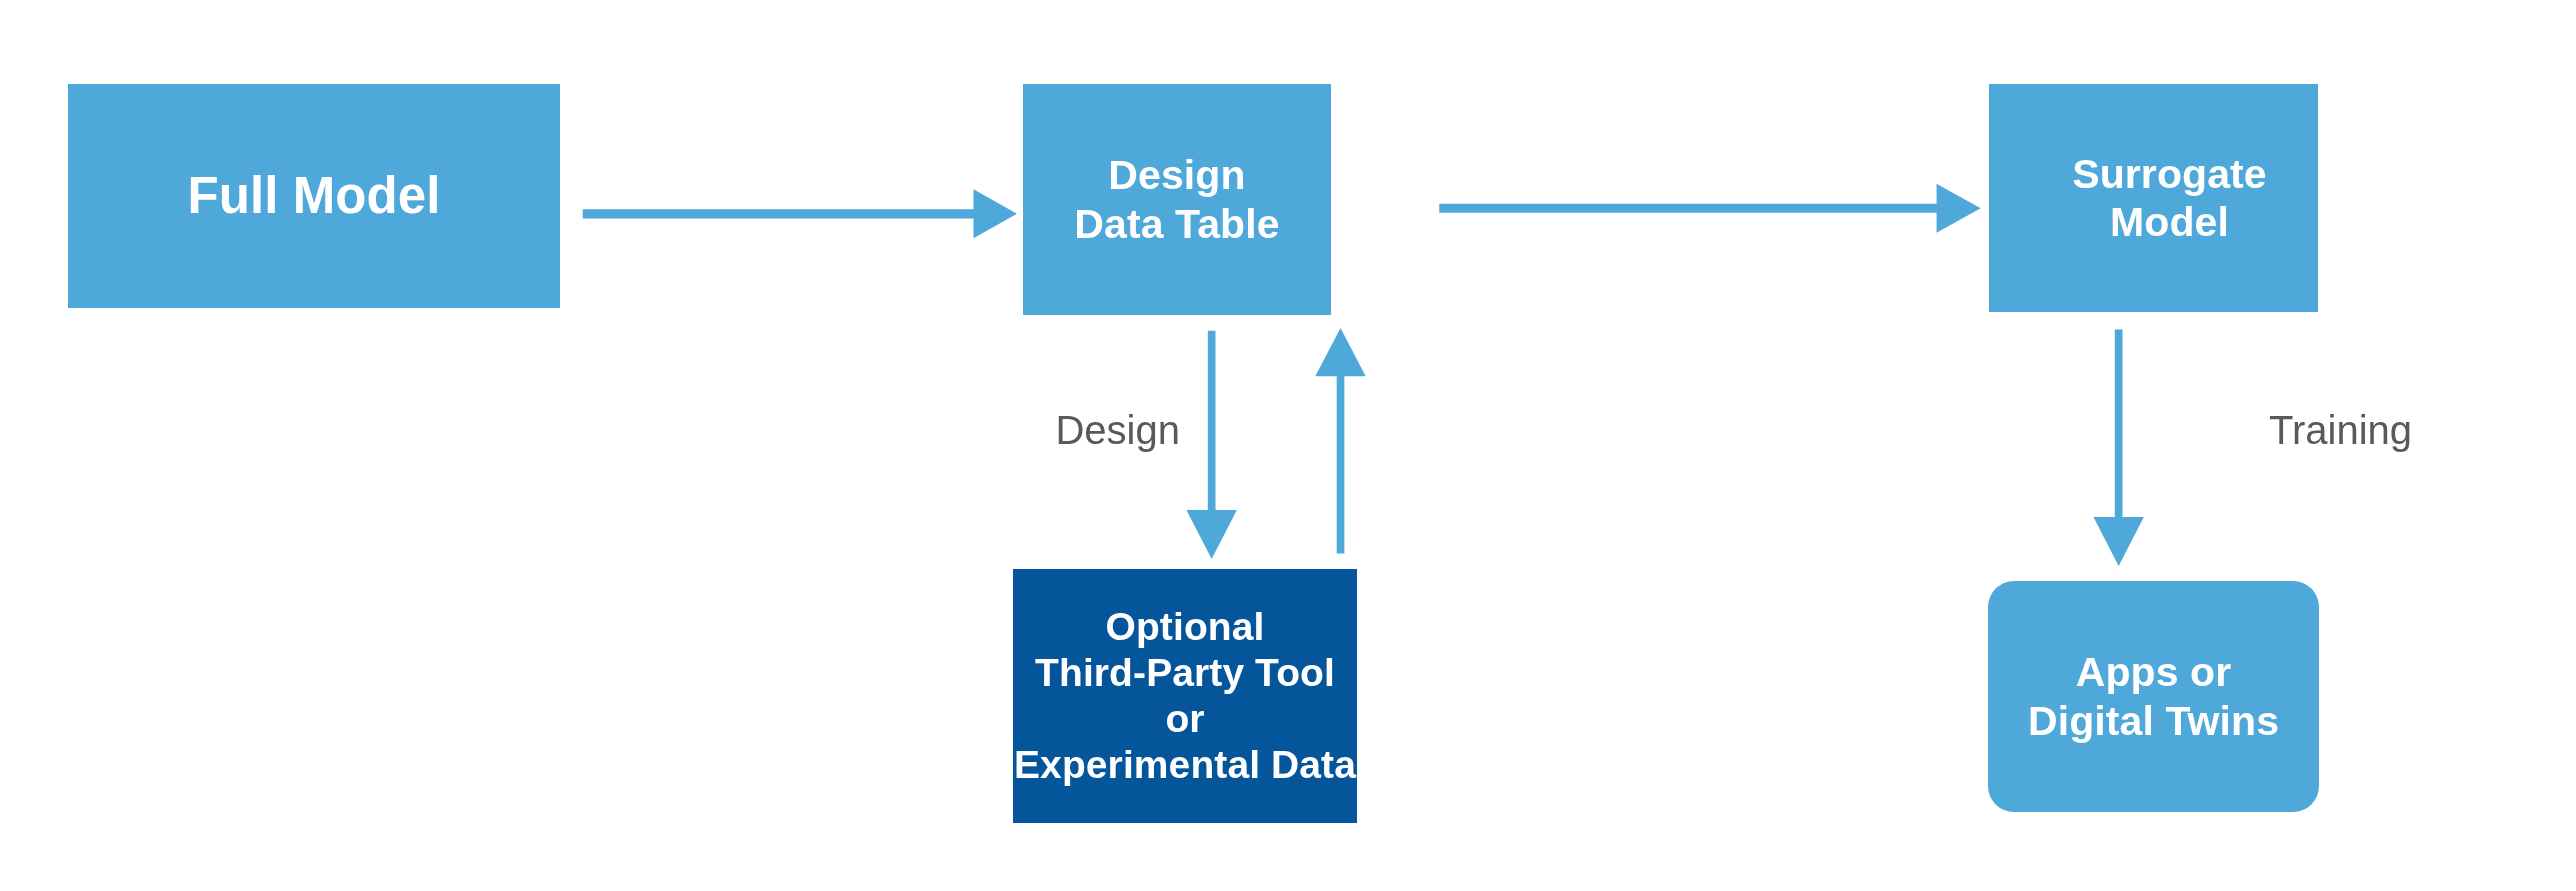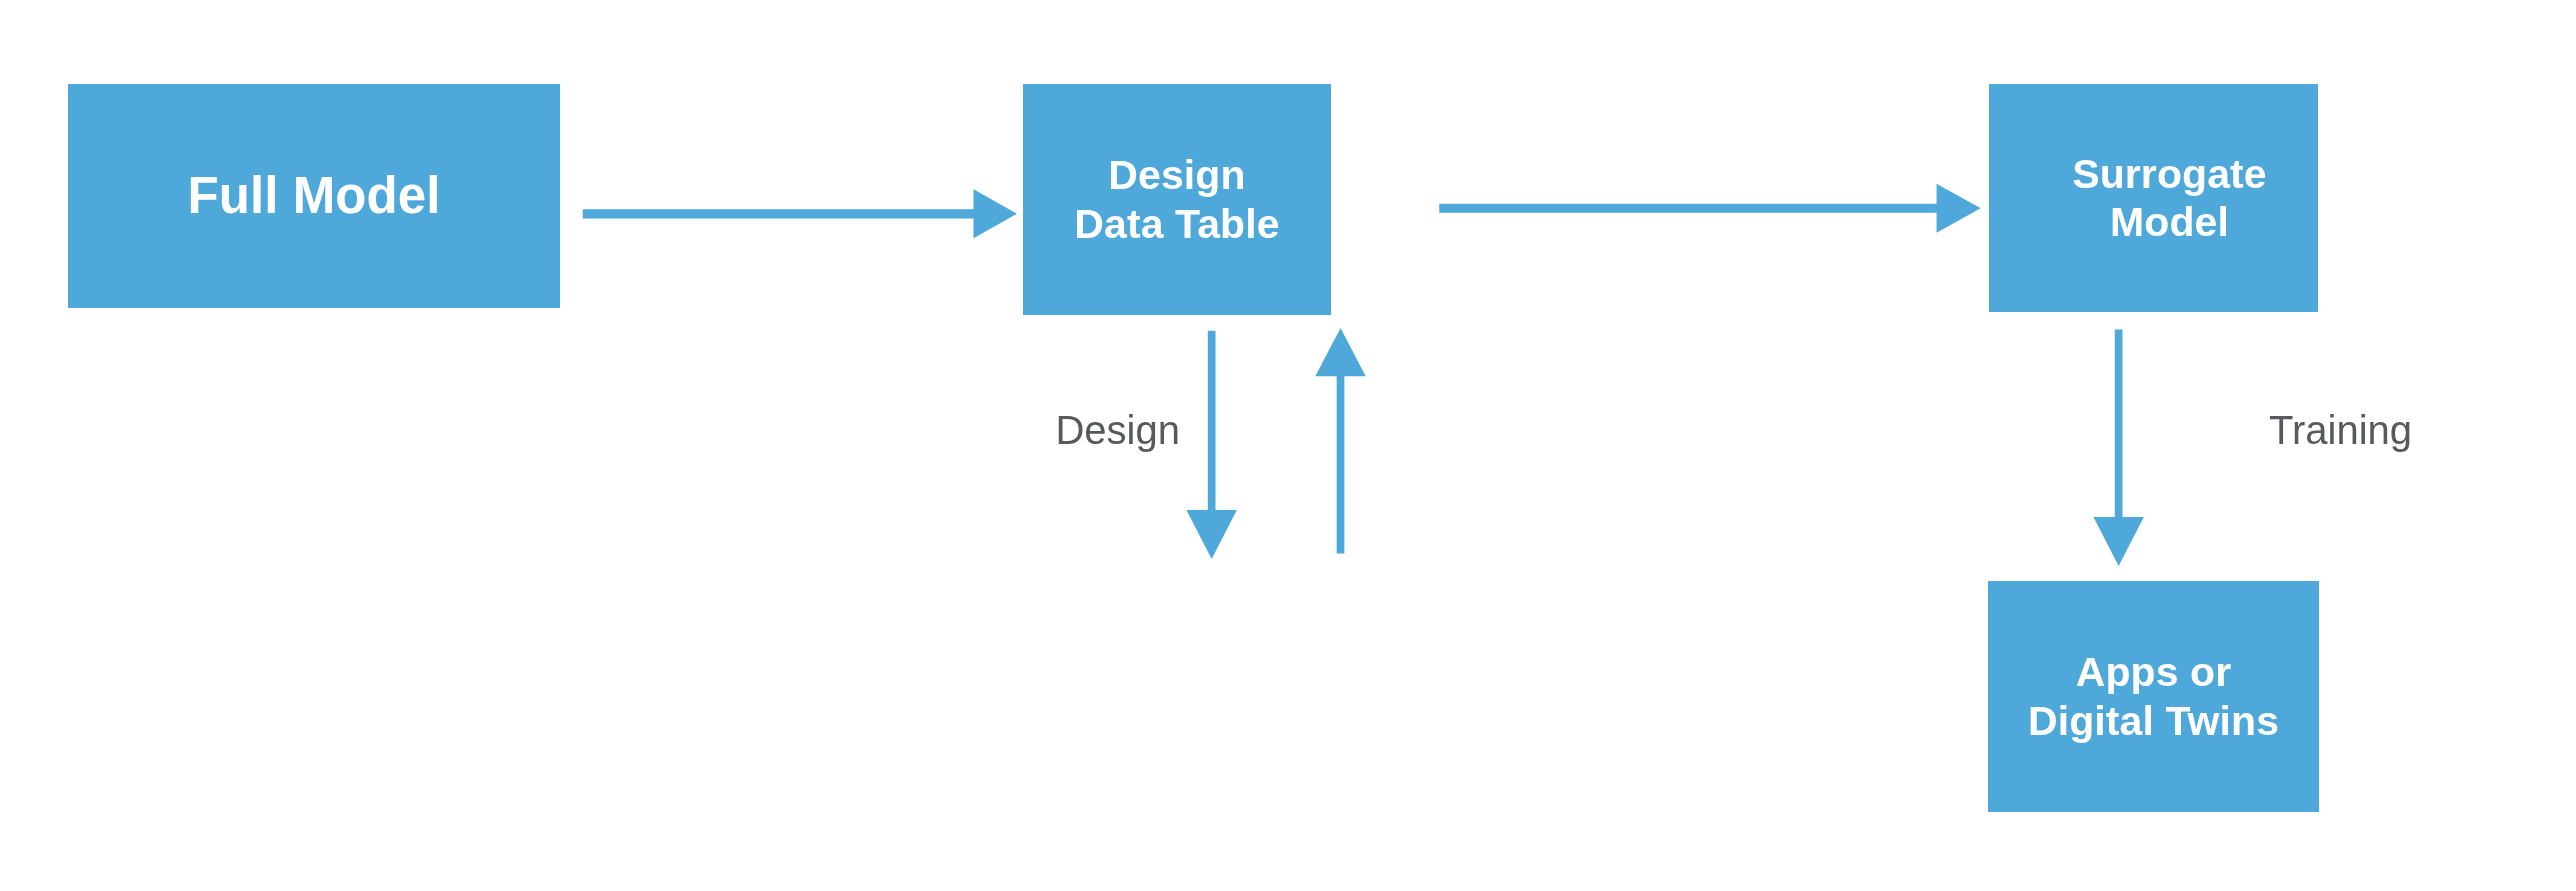--- a/index.html
+++ b/index.html
@@ -53,20 +53,21 @@
     font-size: 41px;
     padding-left: 32px;
   }
   #node-optional-tool {
     left: 1013px; top: 569px; width: 344px; height: 254px;
     font-size: 39px;
   }
   #node-apps-digital-twins {
     left: 1988px; top: 581px; width: 331px; height: 231px;
     font-size: 41px;
+    border-radius: 26px;
   }
 
   
   .edge-label {
     position: absolute;
     color: #58595B;
     font-weight: normal;
     font-size: 40px;
     line-height: 1.12;
     white-space: pre-line;
@@ -137,20 +138,25 @@
   <div class="node node-light" id="node-design-data-table">
     <span class="node-label">Design
 Data Table</span>
   </div>
 
   <div class="node node-light" id="node-surrogate-model">
     <span class="node-label">Surrogate
 Model</span>
   </div>
 
+  <div class="node node-dark" id="node-optional-tool">
+    <span class="node-label">Optional
+Third-Party Tool or
+Experimental Data</span>
+  </div>
 
   <div class="node node-light" id="node-apps-digital-twins">
     <span class="node-label">Apps or
 Digital Twins</span>
   </div>
 
 
 
   <div class="edge-label" id="label-export">Design</div>
 

